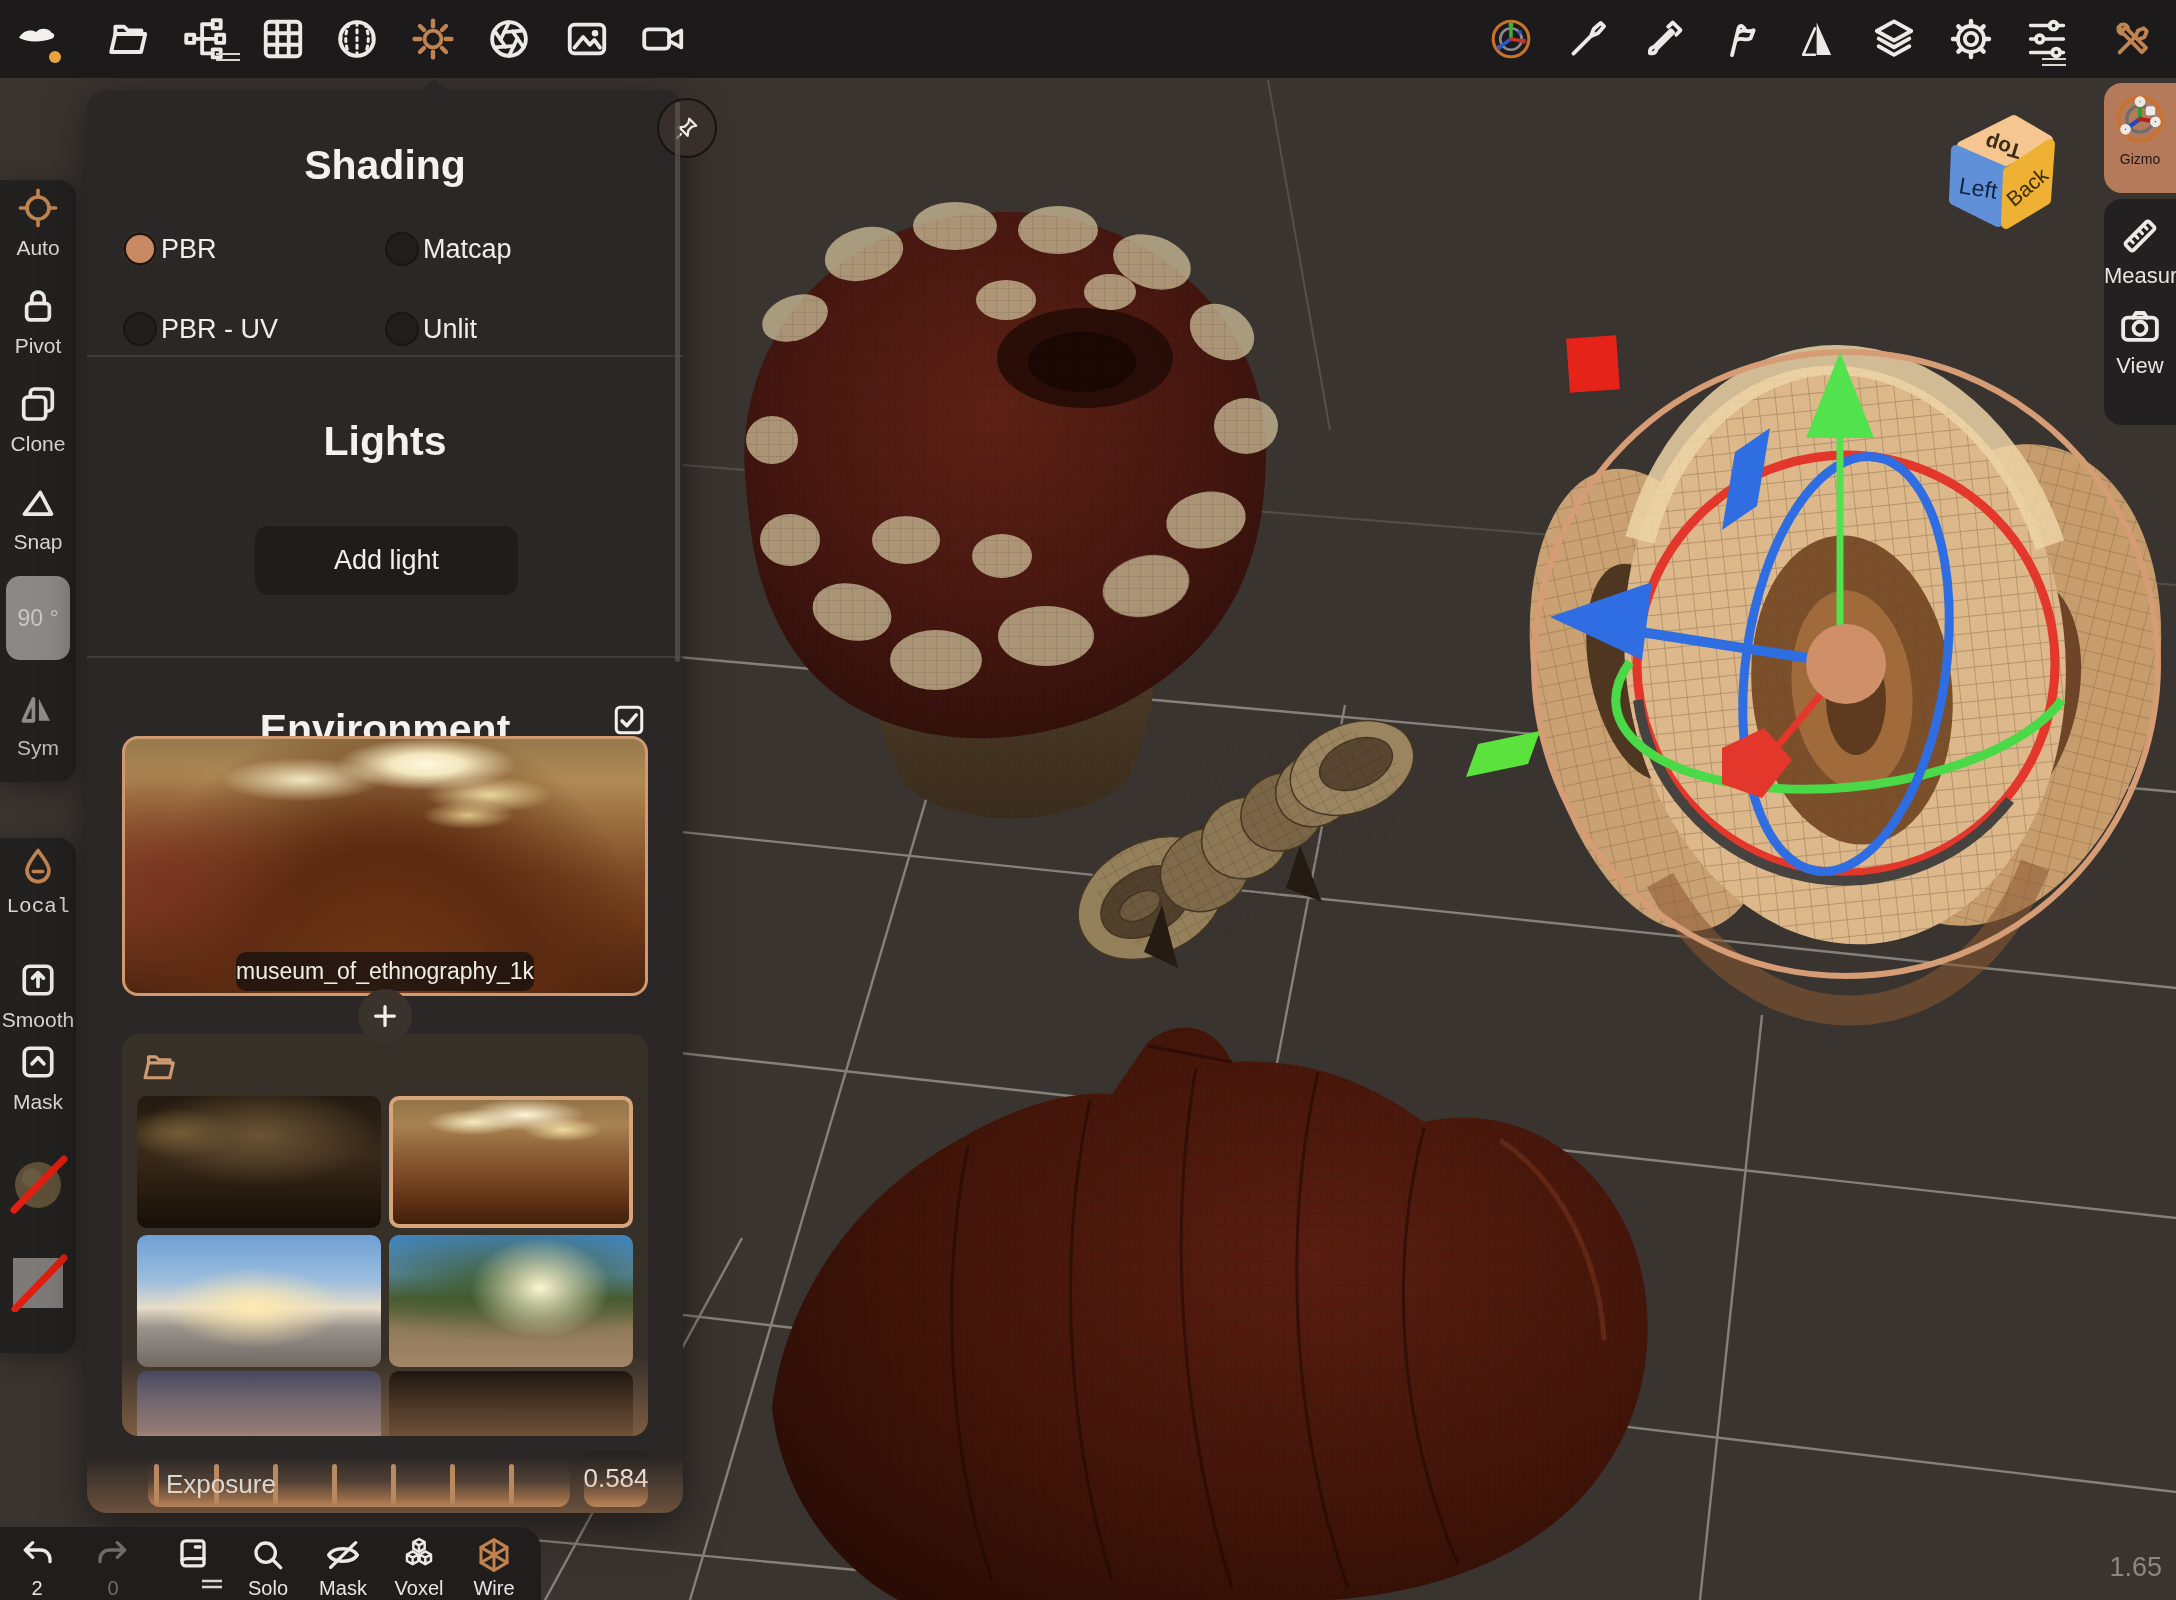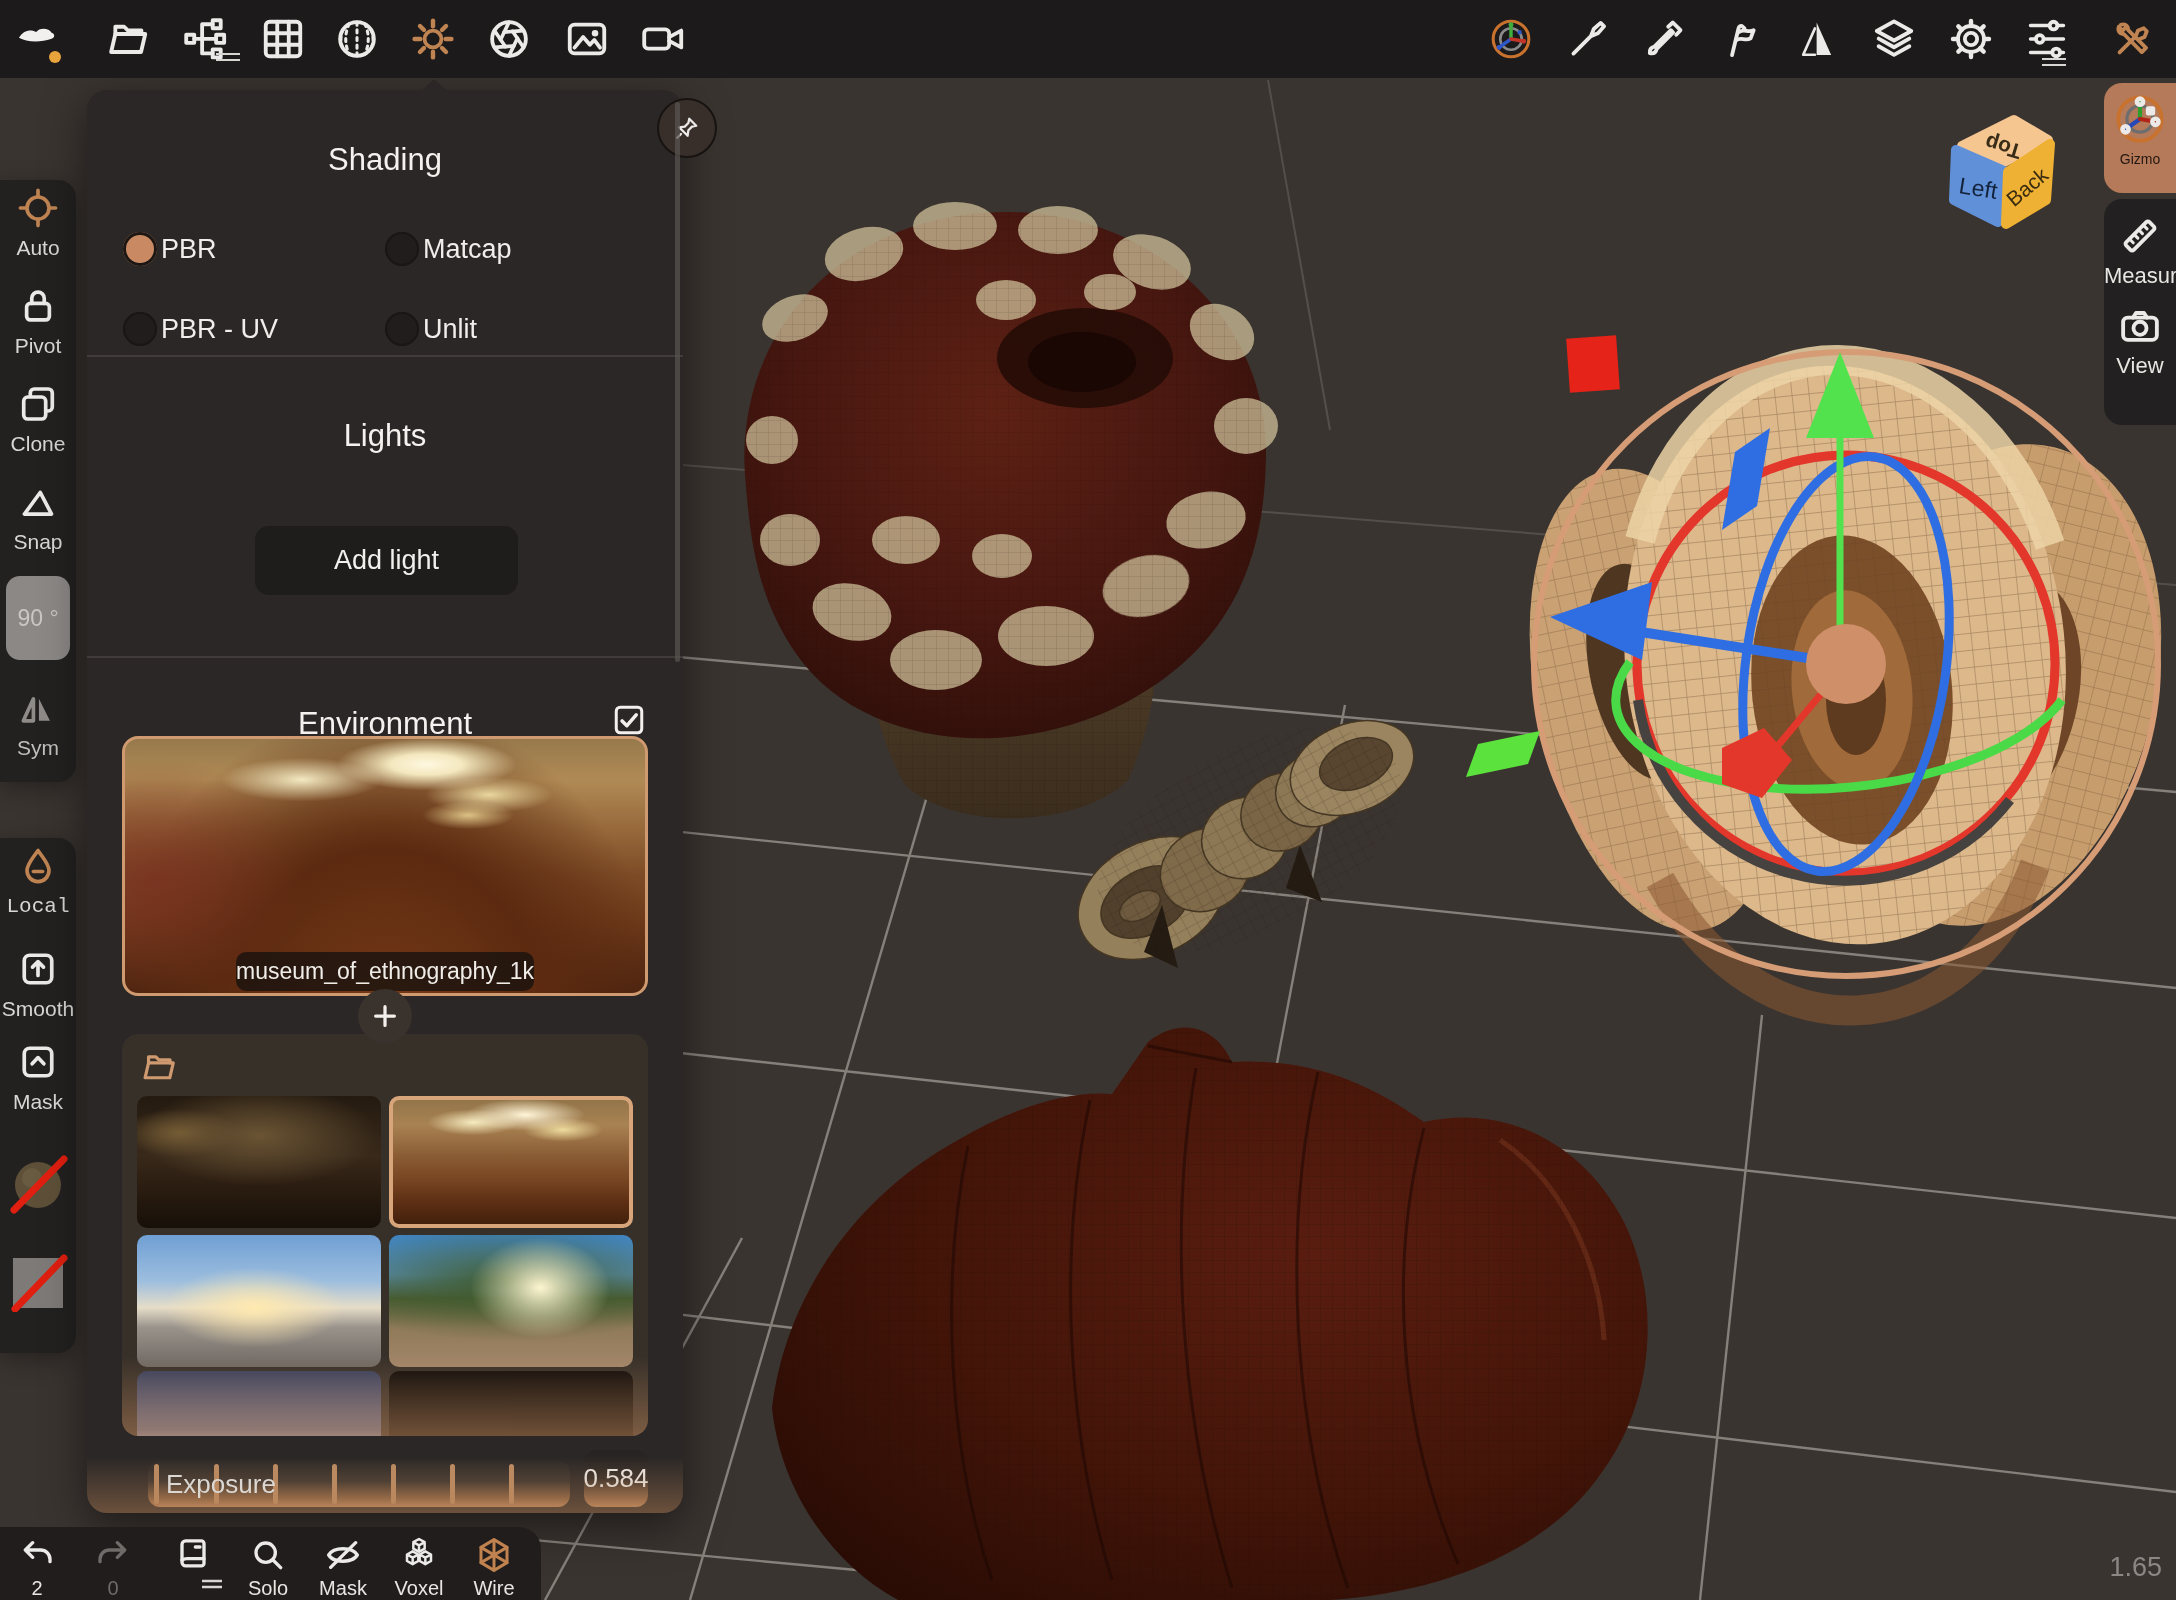--- a/index.html
+++ b/index.html
@@ -28,21 +28,21 @@
   .angle-btn{position:absolute;left:6px;width:64px;height:84px;border-radius:14px;background:#8b8886;
              color:#c9c6c3;font-size:23px;display:flex;align-items:center;justify-content:center;border:none;}
   .slash-wrap{position:relative;display:inline-block;width:60px;height:60px;}
   .slash-wrap svg{position:absolute;left:0;top:0;width:60px;height:60px;}
 
   
   .main-panel{position:absolute;left:87px;top:90px;width:596px;height:1423px;background:#2b2726;
               border-radius:20px;z-index:20;box-shadow:0 12px 44px rgba(0,0,0,.5);}
   .notch{position:absolute;left:334px;top:-11px;width:0;height:0;
          border-left:13px solid transparent;border-right:13px solid transparent;border-bottom:12px solid #2b2726;}
-  .sec-title{position:absolute;left:0;width:100%;text-align:center;font-size:31px;font-weight:normal;color:#f4f1ee;}
+  .sec-title{position:absolute;left:0;width:100%;text-align:center;font-size:41px;font-weight:bold;color:#f4f1ee;}
   .divider{position:absolute;left:0;width:100%;height:2px;background:#413c39;}
   .pin-btn{position:absolute;left:570px;top:8px;width:56px;height:56px;border-radius:50%;background:#382f2b;
            border:2px solid #161311;display:flex;align-items:center;justify-content:center;}
   .pin-btn svg{width:30px;height:30px;stroke:#eceae8;stroke-width:1.8;fill:none;stroke-linejoin:round;stroke-linecap:round;}
   .radio-row{position:absolute;display:flex;align-items:center;gap:4px;}
   .radio{width:34px;height:34px;border-radius:50%;background:#201d1c;box-shadow:inset 0 0 0 2px #191615;}
   .radio.sel{background:#c98a63;box-shadow:inset 0 0 0 3px #1c1715;}
   .radio-label{font-size:27px;color:#f0edea;}
   .add-light{position:absolute;left:168px;top:436px;width:263px;height:69px;border-radius:14px;background:#1f1d1b;
              color:#f2efec;font-size:27px;border:none;display:flex;align-items:center;justify-content:center;}
@@ -467,21 +467,21 @@
   </div>
 
   <div class="rail" style="top:838px;height:515px;">
     <div class="rail-item" style="top:6px;font-family:Liberation Mono, monospace;">
       <span class="ico orange"><svg viewBox="0 0 24 24">
             <path d="M12 3.5 C9 8 6 11 6 14.5 a6 6 0 0 0 12 0 C18 11 15 8 12 3.5 Z"></path>
             <path d="M9.5 15 H14.5"></path>
           </svg></span>
       <div class="rail-label">Local</div>
     </div>
-    <div class="rail-item" style="top:109px;">
+    <div class="rail-item" style="top:120px;">
       <span class="ico"><svg viewBox="0 0 24 24">
             <rect x="4.5" y="4.5" width="15" height="15" rx="3"></rect>
             <path d="M12 15.5 V8.5 M9 11 L12 8 L15 11"></path>
           </svg></span>
       <div class="rail-label">Smooth</div>
     </div>
     <div class="rail-item" style="top:202px;">
       <span class="ico"><svg viewBox="0 0 24 24">
             <rect x="4.5" y="4.5" width="15" height="15" rx="3"></rect>
             <path d="M8.8 13 L12 9.6 L15.2 13"></path>

